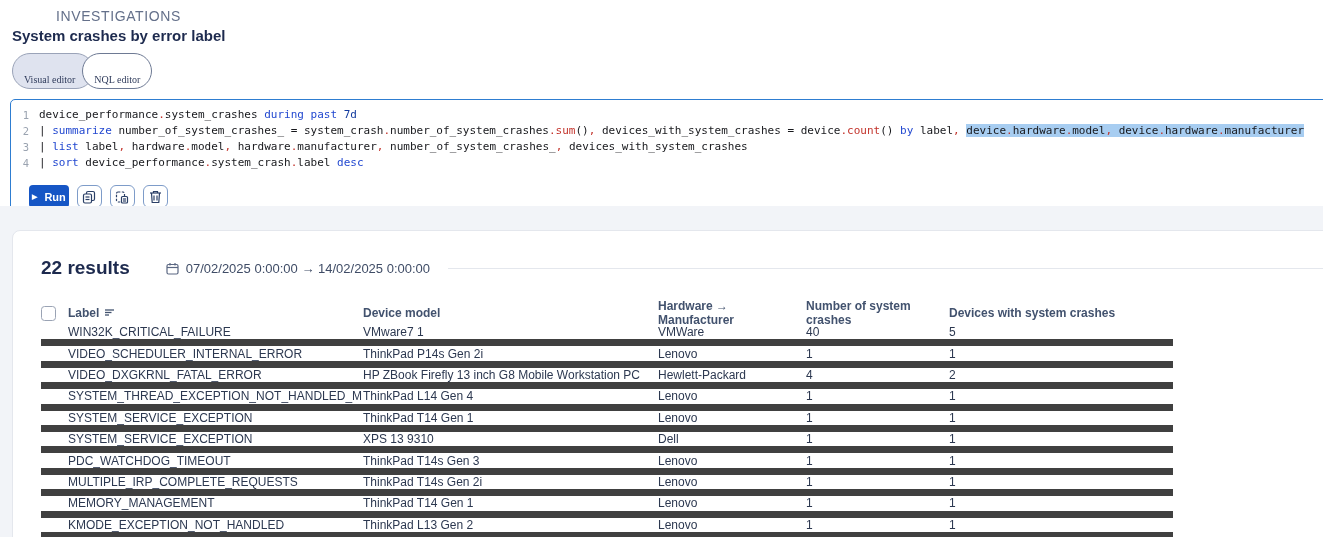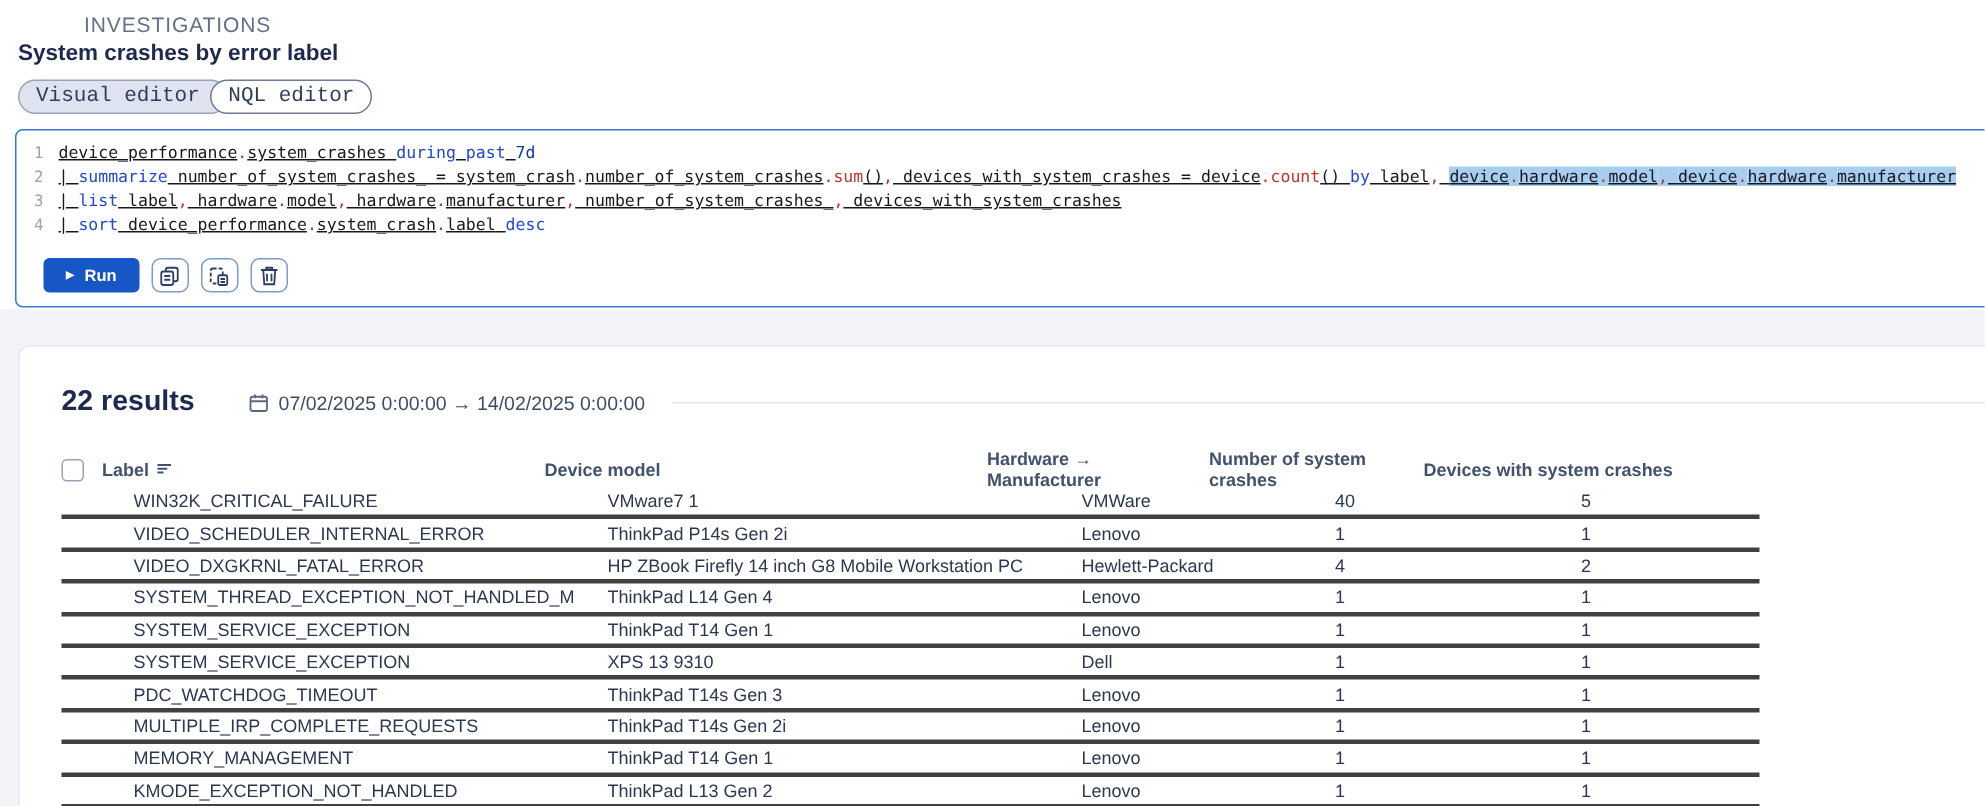--- a/index.html
+++ b/index.html
@@ -4,43 +4,43 @@
 <style>
   * { margin:0; padding:0; box-sizing:border-box; }
   html,body { width:1323px; height:537px; overflow:hidden; background:#ffffff;
               font-family:"Liberation Sans", sans-serif; }
 
   
   .header { padding:8px 12px 0 12px; }
   .eyebrow { font-size:14px; font-weight:400; letter-spacing:.6px; color:#64708a;padding-left:44px; }
   .title   { font-size:15px; font-weight:700; color:#1d2a4e; margin-top:3px; }
   .pills   { margin-top:9px; display:flex; align-items:center; }
-  .pill    { font-family:Liberation Mono, monospace; font-size:14px; color:#303c5c;
-             border-radius:999px; padding:2px 11px 3px 11px; cursor:pointer; }
+  .pill    { font-family:Liberation Serif, serif; font-size:10px; color:#303c5c;
+             border-radius:999px; padding:20px 11px 3px 11px; cursor:pointer; }
   .pill.visual { background:#dfe3ef; border:1px solid #9aa3b8; padding-right:18px; }
   .pill.nql    { background:#ffffff; border:1px solid #6e7a94; margin-left:-12px; position:relative; z-index:2; }
 
   
   .editor-panel { margin:10px 0 0 10px; width:1400px; background:#fff;
                   border:1.5px solid #2e7dd1; border-radius:5px; padding:7px 0 9px 0; }
   .code { font-family:"DejaVu Sans Mono", monospace; font-size:11px; line-height:16px; cursor:text; }
   .code-line { display:flex; white-space:pre; }
   .ln { width:28px; text-align:right; color:#9aa3b0; flex:none; padding-right:10px;
         font-size:10.5px; user-select:none; }
   .lc { color:#17181c; }
-  .tk-t { color:#17181c;text-decoration:underline; }
+  .tk-t { color:#17181c; }
   .tk-k { color:#2248d0; }
   .tk-n { color:#123a9e; }
   .tk-d { color:#c3332b; }
   .tk-f { color:#c3332b; }
   .sel  { background:#a7cdf1; }
 
   .toolbar { display:flex; align-items:center; gap:8px; margin:14px 0 0 18px; }
   .run-btn { display:flex; align-items:center; gap:7px; background:#1656c5; color:#fff;
-             border:none; border-radius:4px; height:23px; padding:0 15px;
+             border:none; border-radius:4px; height:23px; padding:0 3px;
              font-family:"Liberation Sans",sans-serif; font-size:11px; font-weight:700; cursor:pointer; }
   .play { font-size:7px; line-height:1; }
   .icon-btn { width:25px; height:23px; background:#fff; border:1px solid #7e9cc9; border-radius:6px;
               display:flex; align-items:center; justify-content:center; cursor:pointer; padding:0; }
   .icon-btn svg { display:block; }
 
   
   .lower { position:absolute; left:0; right:0; top:206px; height:600px; background:#f2f4f8; }
   .card  { margin:24px 0 0 12px; width:1400px; height:560px; background:#fff;
            border:1px solid #e4e7ed; border-radius:8px; padding:26px 0 0 28px; }
@@ -51,21 +51,21 @@
   .dates { margin-left:7px; font-size:13px; color:#3f4c66; }
   .rule  { flex:1; height:1px; background:#e4e7ed; margin-left:18px; }
 
   
   .table { margin-top:20px; width:1132px; }
   .thead, .tr { display:grid; grid-template-columns:27px 295px 295px 148px 143px 184px 28px;
                 align-items:center; }
   .thead { height:26px; }
   .th { font-size:12px; font-weight:700; color:#42526e; display:flex; align-items:center; gap:5px; }
   .th.num { justify-content:flex-end; display:block; }
-  .tr { height:21.4px; border-bottom:3px solid #404040;gap:21px; }
+  .tr { height:21.4px; border-bottom:7px solid #404040; }
   .td { font-size:12px; color:#2c3850; white-space:nowrap; overflow:hidden; }
   .td.num { }
   .checkbox { width:15px; height:15px; border:1.6px solid #9aa3b4; border-radius:3.5px;
               background:#fff; display:inline-block; cursor:pointer; }
   .sort-icon { cursor:pointer; }
 </style>
 </head>
 <body>
 
 <div class="header">
@@ -175,21 +175,21 @@
             <div class="td">VIDEO_SCHEDULER_INTERNAL_ERROR</div>
             <div class="td">ThinkPad P14s Gen 2i</div>
             <div class="td">Lenovo</div>
             <div class="td num">1</div>
             <div class="td num">1</div>
             <div class="td"></div>
           </div>
           <div class="tr">
             <div class="td"></div>
             <div class="td">VIDEO_DXGKRNL_FATAL_ERROR</div>
-            <div class="td">HP ZBook Firefly 14 inch G8 Mobile Workstation PC</div>
+            <div class="td">HP ZBook Firefly 13 inch G8 Mobile Workstation PC</div>
             <div class="td">Hewlett-Packard</div>
             <div class="td num">4</div>
             <div class="td num">2</div>
             <div class="td"></div>
           </div>
           <div class="tr">
             <div class="td"></div>
             <div class="td">SYSTEM_THREAD_EXCEPTION_NOT_HANDLED_M</div>
             <div class="td">ThinkPad L14 Gen 4</div>
             <div class="td">Lenovo</div>

